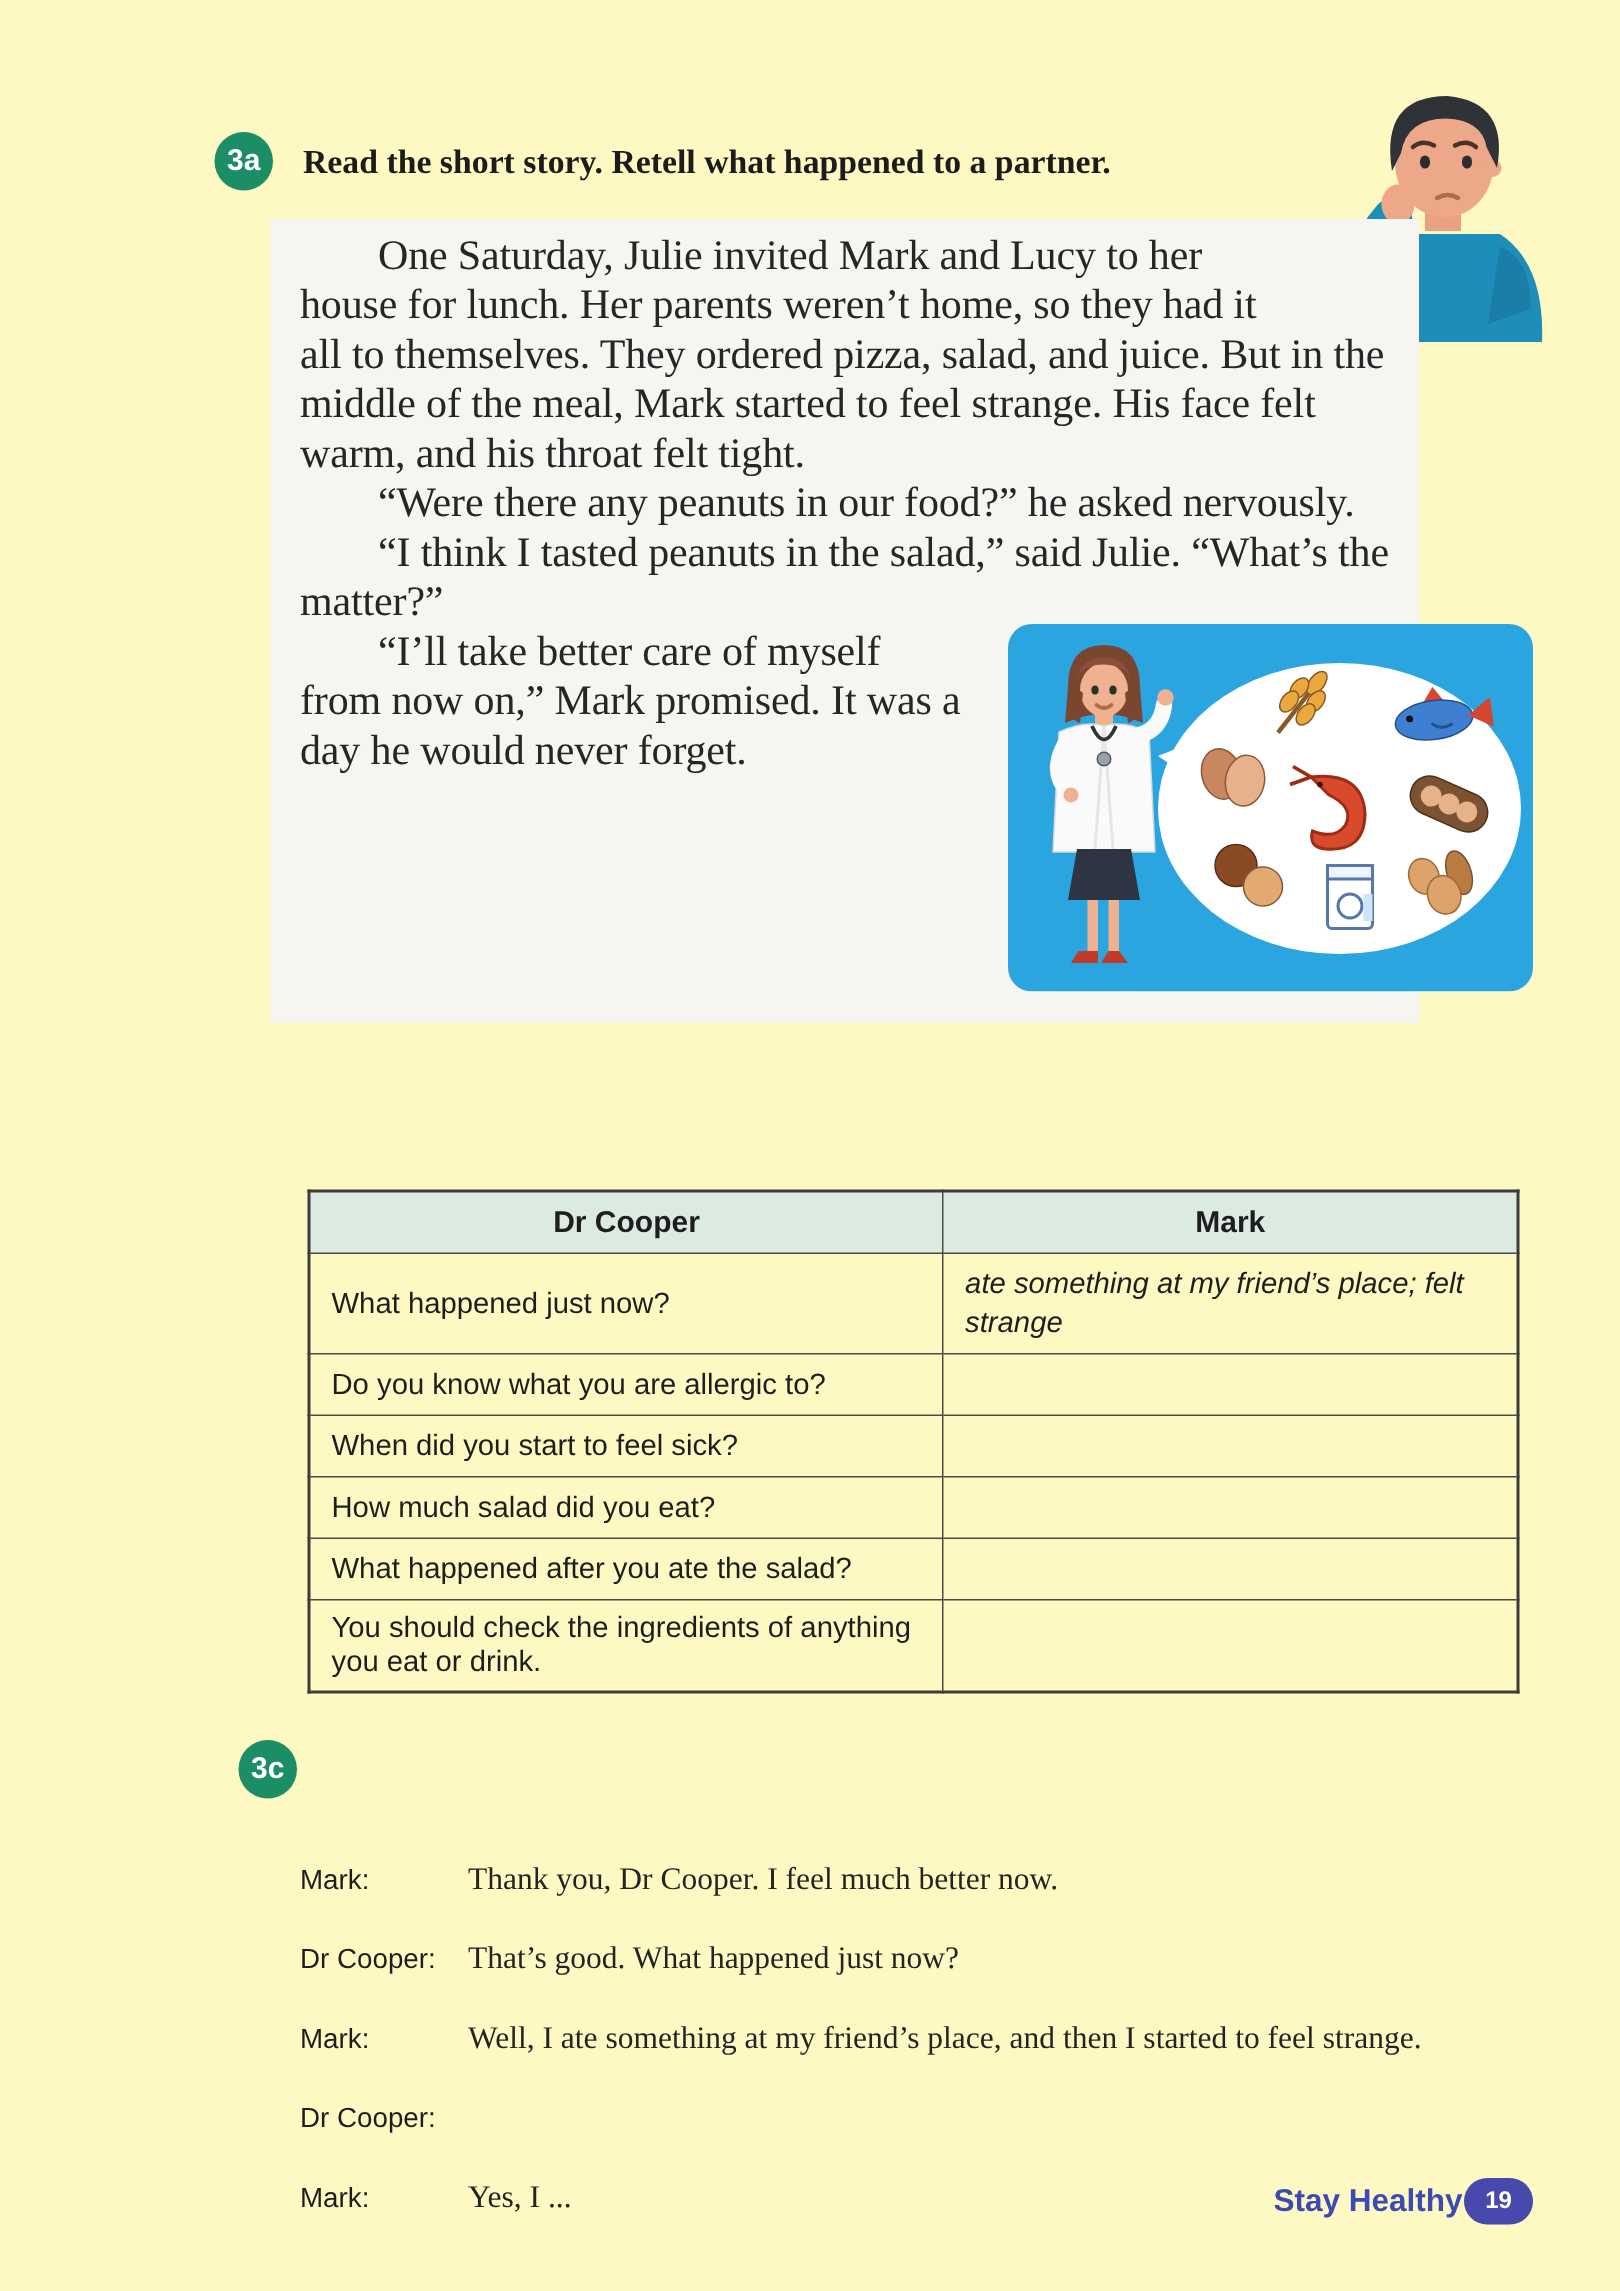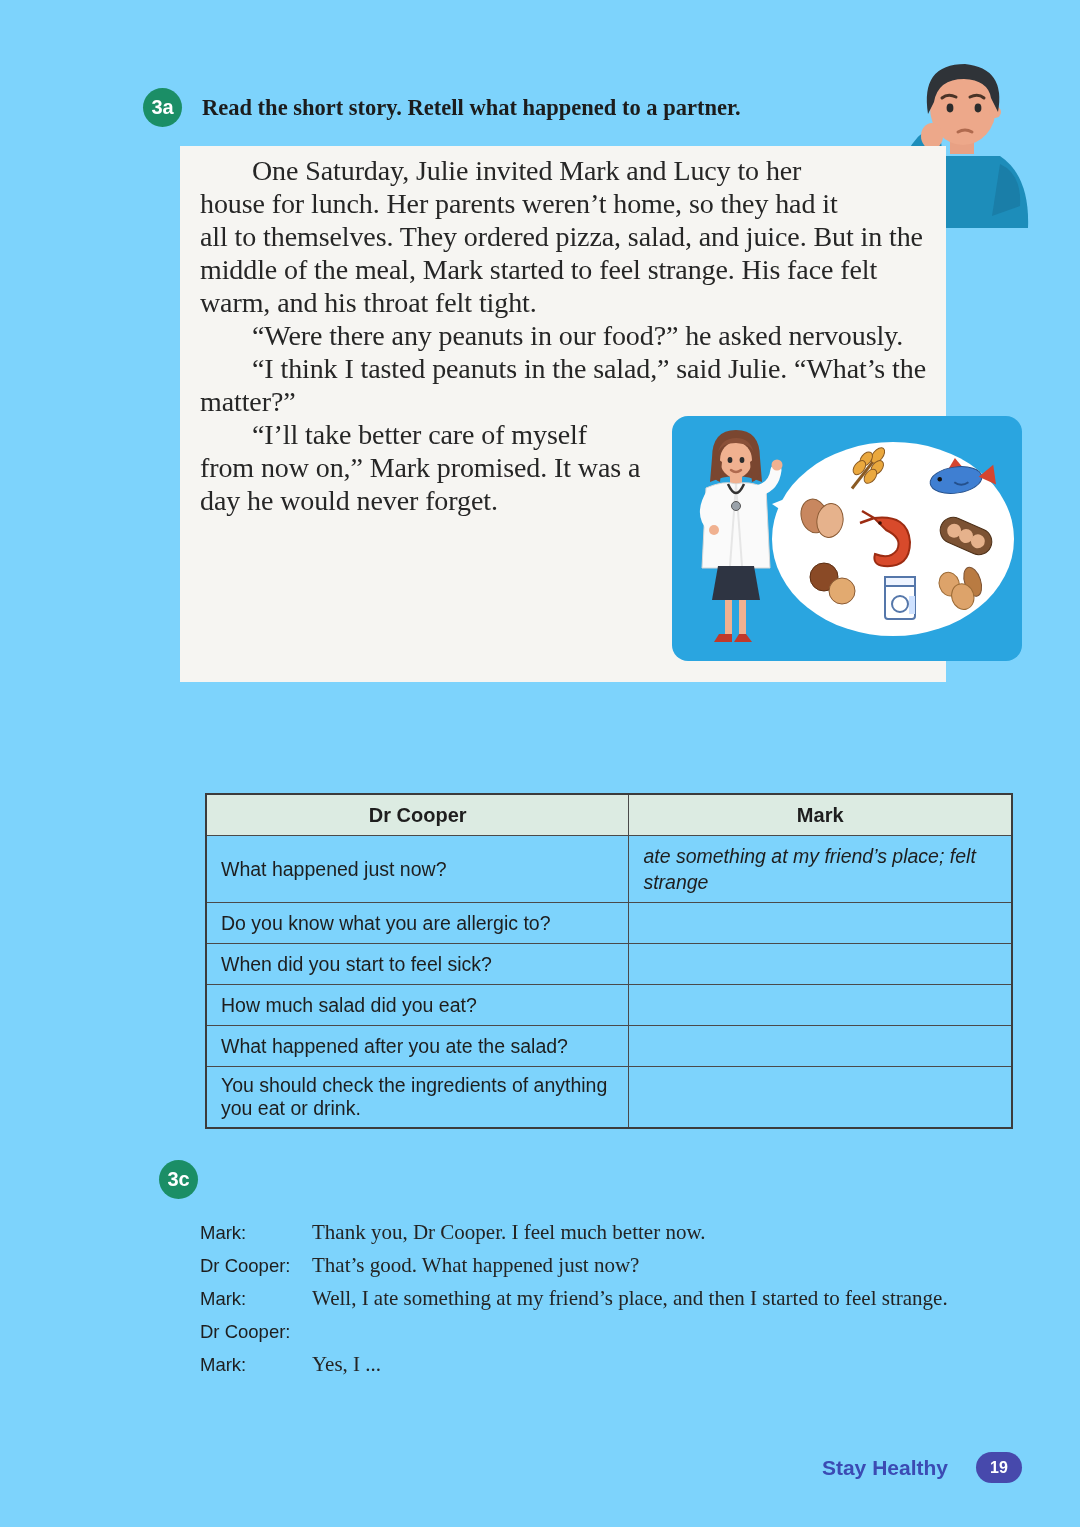--- a/index.html
+++ b/index.html
@@ -1,20 +1,20 @@
 <!DOCTYPE html>
 <html><head>
 <meta charset="utf-8">
 <style>
   html,body { margin:0; padding:0; background:#ffffff; }
   .page {
     position: relative;
     width: 1080px;
     height: 1527px;
-    background: #7dd3fc;
+    background: #fef9c3;
     font-family: "Liberation Serif", serif;
     color: #222;
     overflow: hidden;
   }
 
   
   .sec-header { position: absolute; display: flex; align-items: flex-start; gap: 20px; }
   .badge {
     width: 39px; height: 39px; border-radius: 50%;
     background: #1b8e66; color: #fff;
@@ -68,34 +68,34 @@
     font-weight: bold; text-align: center;
     height: 26px; font-size: 20px;
   }
   .col-q { width: 395px; }
   .col-a { width: 355px; }
   .notes-table td { height: 26px; }
   .answer-cell { font-style: italic; font-size: 19.5px; line-height: 26px; }
 
   
   .dialogue { position: absolute; left: 200px; top: 1216px; width: 812px; }
-  .dlg-row { display: grid; grid-template-columns: 112px 1fr; }
+  .dlg-row { display: grid; grid-template-columns: 112px 1fr; margin-top: 20px; }
   .dlg-speaker {
     font-family: "Liberation Sans", sans-serif;
     font-size: 18.5px; line-height: 33px; color: #1e1e1e;
   }
   .dlg-line {
     font-family: "Liberation Serif", serif;
     font-size: 21px; line-height: 33px; color: #242424;
   }
 
   
   .footer {
     position: absolute; top: 1452px; right: 58px;
-    display: flex; align-items: center; gap: 28px;
+    display: flex; align-items: center; gap: 1px;
   }
   .footer-label {
     font-family: "Liberation Sans", sans-serif;
     font-weight: bold; font-size: 21px; color: #3b4bb3;
   }
   .page-badge {
     width: 46px; height: 31px; border-radius: 16px;
     background: #4749ac; color: #fff;
     font-family: "Liberation Sans", sans-serif;
     font-weight: bold; font-size: 16px;

